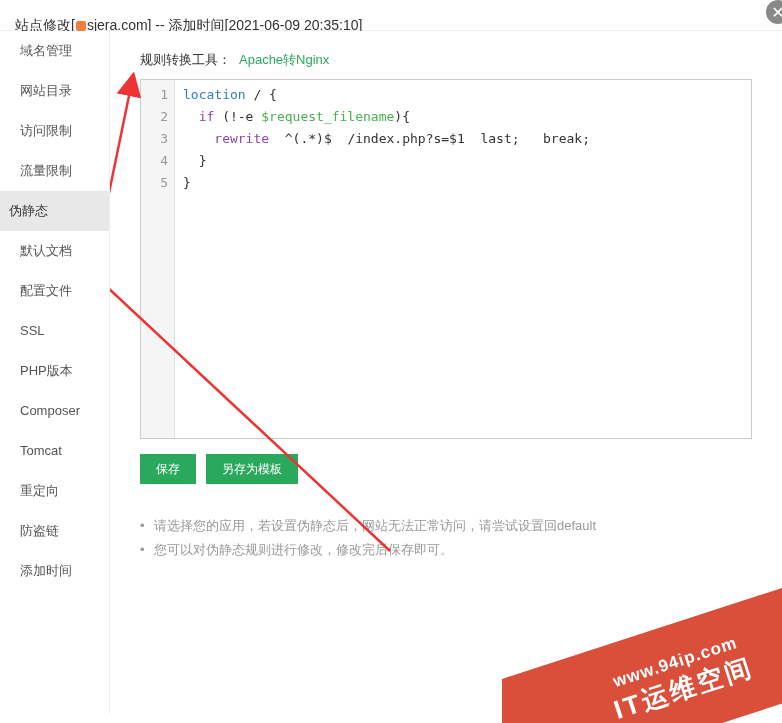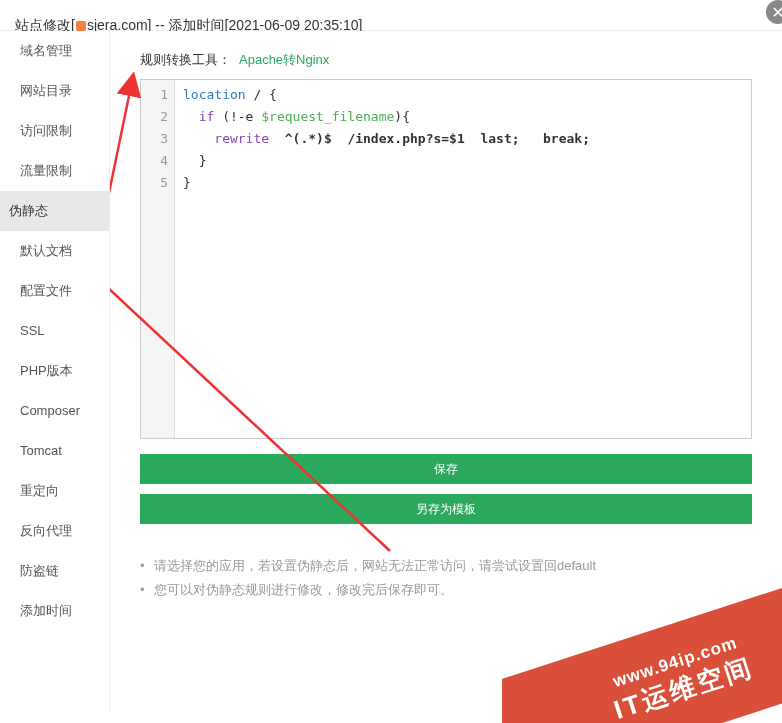--- a/index.html
+++ b/index.html
@@ -18,22 +18,22 @@
     .select-arrow { position: absolute; right: 0; top: 0; width: 22px; height: 32px; background: #ddd; display: flex; align-items: center; justify-content: center; pointer-events: none; }
     .select-arrow::after { content: ""; border-left: 4px solid transparent; border-right: 4px solid transparent; border-top: 5px solid #666; }
     .tool-label { color: #333; }
     .tool-link { color: #2aa85b; }
     .editor { border: 1px solid #ccc; height: 360px; display: flex; font-family: Consolas, Monaco, monospace; font-size: 13px; }
     .gutter { width: 34px; background: #f5f5f5; border-right: 1px solid #e0e0e0; text-align: right; padding: 4px 6px 4px 0; color: #999; line-height: 22px; }
     .code { flex: 1; padding: 4px 8px; line-height: 22px; white-space: pre; color: #333; }
     .kw1 { color: #2e7bc4; }
     .kw2 { color: #8e44ad; }
     .var { color: #4caf50; }
-    .str { color: #333; font-weight: bold; }
-    .buttons { margin-top: 15px; display: flex; gap: 10px; flex-direction: column; }
+    .str { color: #333; }
+    .buttons { margin-top: 15px; display: flex; gap: 10px; }
     .btn { height: 30px; padding: 0 16px; background: #2aa85b; color: #fff; border: none; font-size: 12px; cursor: pointer; }
     .tips { margin-top: 30px; padding-left: 0; list-style: none; }
     .tips li { color: #999; font-size: 13px; line-height: 24px; position: relative; padding-left: 14px; }
     .tips li::before { content: "•"; position: absolute; left: 0; color: #999; }
     .arrow-svg { position: absolute; top: 0; left: 0; pointer-events: none; z-index: 5; }
     .watermark { position: absolute; bottom: 0; right: 0; width: 280px; height: 170px; overflow: hidden; pointer-events: none; }
     .wm-band { position: absolute; width: 500px; height: 110px; background: #d94f3a; transform: rotate(-18deg); bottom: -20px; right: -120px; display: flex; flex-direction: column; align-items: center; justify-content: center; }
     .wm-line1 { color: #fff; font-size: 17px; font-weight: bold; letter-spacing: 1px; transform: translateX(30px); }
     .wm-line2 { color: #fff; font-size: 26px; font-weight: bold; letter-spacing: 3px; transform: translateX(30px); }
   </style>
@@ -52,21 +52,20 @@
       <div class="sidebar-item">访问限制</div>
       <div class="sidebar-item">流量限制</div>
       <div class="sidebar-item active">伪静态</div>
       <div class="sidebar-item">默认文档</div>
       <div class="sidebar-item">配置文件</div>
       <div class="sidebar-item">SSL</div>
       <div class="sidebar-item">PHP版本</div>
       <div class="sidebar-item">Composer</div>
       <div class="sidebar-item">Tomcat</div>
       <div class="sidebar-item">重定向</div>
-      <div class="sidebar-item">反向代理</div>
       <div class="sidebar-item">防盗链</div>
       <div class="sidebar-item">添加时间</div>
     </div>
 
   <div class="main">
     <div class="toolbar">
       <span class="tool-label">规则转换工具：</span>
         <span class="tool-link">Apache转Nginx</span>
     </div>
 

